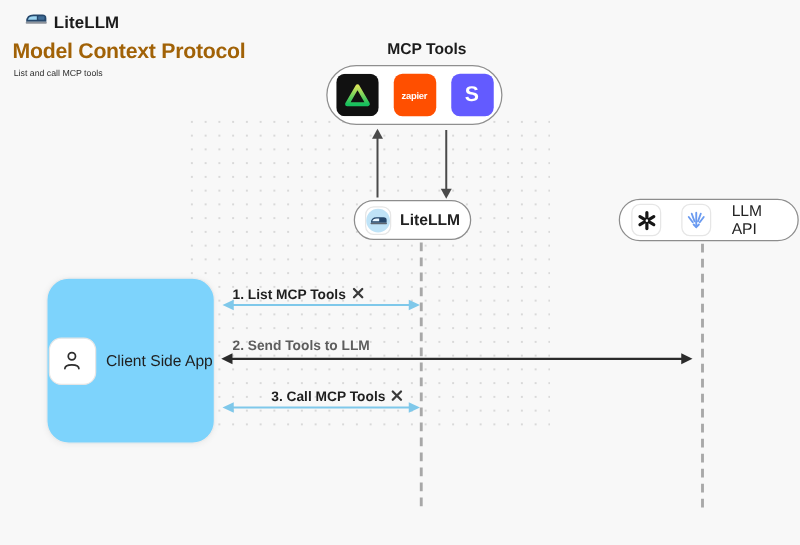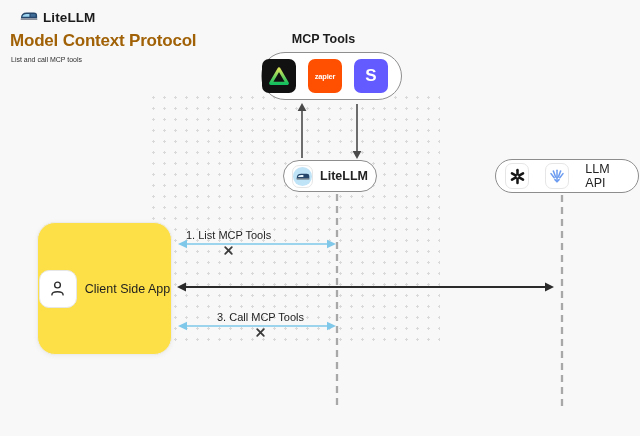--- a/index.html
+++ b/index.html
@@ -13,55 +13,55 @@
 
   .svg-layer { position:absolute; left:0; top:0; z-index:1; pointer-events:none; }
 
   
   .brand-row { position:absolute; left:20px; top:8px; display:flex; align-items:center; gap:5px; z-index:3; }
   .brand-name { font-size:13.5px; font-weight:700; color:#1b1b1b; letter-spacing:0.1px; }
   .page-title { position:absolute; left:10px; top:31px; font-size:17px; font-weight:700; color:#a16207; letter-spacing:-0.2px; z-index:3; }
   .page-subtitle { position:absolute; left:11px; top:56px; font-size:7px; color:#2e2e2e; z-index:3; }
 
   
-  .mcp-label { position:absolute; left:253px; top:32px; width:141px; text-align:center;
+  .mcp-label { position:absolute; left:271px; top:32px; width:141px; text-align:center;
     font-size:12.5px; font-weight:600; color:#1c1c1c; z-index:3; }
   .mcp-pill { position:absolute; left:261px; top:52px; width:141px; height:48px;
     background:#fff; border:1.5px solid #8f8f8f; border-radius:24px;
-    display:flex; align-items:center; gap:12px; z-index:2; }
+    display:flex; align-items:center; justify-content:center; gap:12px; z-index:2; }
   .tool-icon { width:34px; height:34px; border-radius:7px; display:flex; align-items:center; justify-content:center; }
   .tool-icon.zapier { background:#ff4f00; color:#fff; font-weight:700; font-size:7.5px; letter-spacing:-0.2px; }
   .tool-icon.stripe { background:#635bff; color:#fff; font-weight:700; font-size:17px; }
 
   
   .node-pill { position:absolute; background:#fff; border:1.4px solid #8d8d8d; border-radius:17px;
     display:flex; align-items:center; z-index:2; }
   .litellm-node { left:283px; top:160px; width:94px; height:32px; padding:0 8px; gap:7px; }
   .llmapi-node { left:495px; top:159px; width:144px; height:34px; padding:0 9px; gap:16px; }
   .chip { background:#fff; border:1px solid #e6e6e6; border-radius:7px;
     display:flex; align-items:center; justify-content:center; }
   .chip.sm { width:23px; height:23px; }
   .chip.md { width:26px; height:26px; }
   .node-label { font-size:12.5px; font-weight:600; color:#232323; }
   .llmapi-node .node-label { font-weight:500; }
   .logo-circle { width:19px; height:19px; border-radius:50%; background:#bfe3f7;
     display:flex; align-items:center; justify-content:center; }
 
   
   .client-box { position:absolute; left:37px; top:222px; width:135px; height:133px;
-    background:#fde047; border:1px solid #ececec; border-radius:18px;
+    background:#7dd3fc; border:1px solid #ececec; border-radius:18px;
     box-shadow:0 1px 5px rgba(0,0,0,0.05);
     display:flex; align-items:center; justify-content:center; gap:8px; z-index:2; }
   .client-chip { width:38px; height:38px; border-radius:10px; border:1px solid #e6e6e6;
     background:#fff; display:flex; align-items:center; justify-content:center; }
   .client-label { font-size:12.5px; font-weight:500; color:#1f1f1f; }
 
   
   .seq-label { position:absolute; display:flex; align-items:center; gap:4px; z-index:3;
-    font-size:11px; font-weight:400; color:#1f1f1f;flex-direction:column; }
+    font-size:11px; font-weight:700; color:#1f1f1f; }
   .seq-label-1 { left:186px; top:229px; }
   .seq-label-2 { left:186px; top:271px; color:#5d5d5d; }
   .seq-label-3 { left:186px; top:311px;margin-left:31px; }
 </style>
 </head>
 <body>
 
 <div class="canvas">
 
   <div class="dot-grid"></div>
@@ -185,20 +185,23 @@
   </div>
 
   <div class="seq-label seq-label-1">
     <span>1. List MCP Tools</span>
     <span>
       <svg viewBox="0 0 12 12" width="11" height="11">
         <path d="M2.4 2.4 L9.6 9.6 M9.6 2.4 L2.4 9.6" stroke="#3b3b3b" stroke-width="2" stroke-linecap="round"></path>
       </svg>
     </span>
   </div>
+  <div class="seq-label seq-label-2">
+    <span>2. Send Tools to LLM</span>
+  </div>
   <div class="seq-label seq-label-3">
     <span>3. Call MCP Tools</span>
     <span>
       <svg viewBox="0 0 12 12" width="11" height="11">
         <path d="M2.4 2.4 L9.6 9.6 M9.6 2.4 L2.4 9.6" stroke="#3b3b3b" stroke-width="2" stroke-linecap="round"></path>
       </svg>
     </span>
   </div>
 
 </div>

